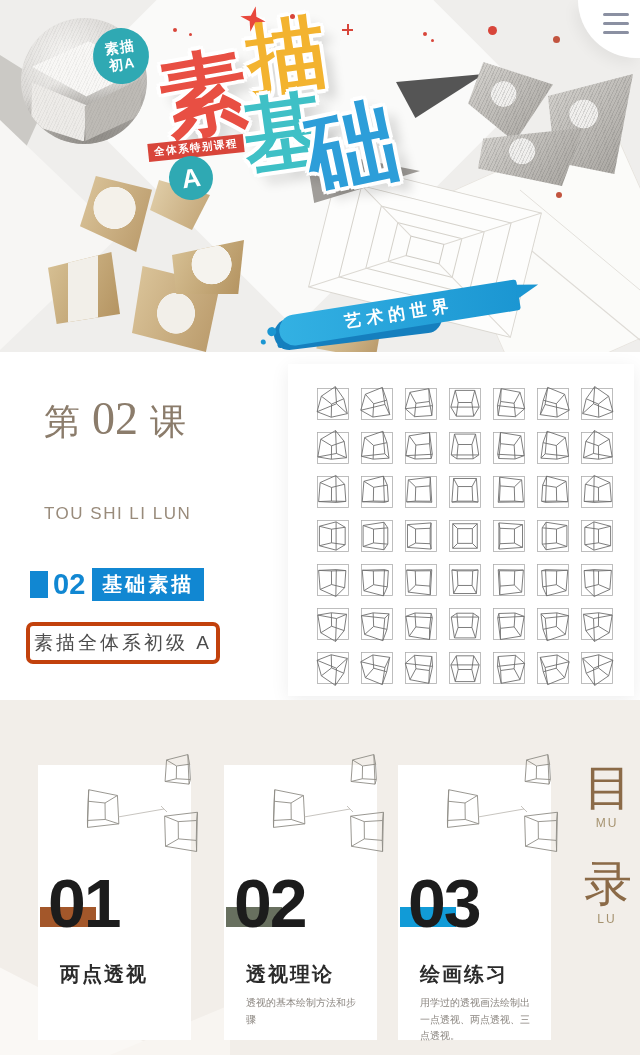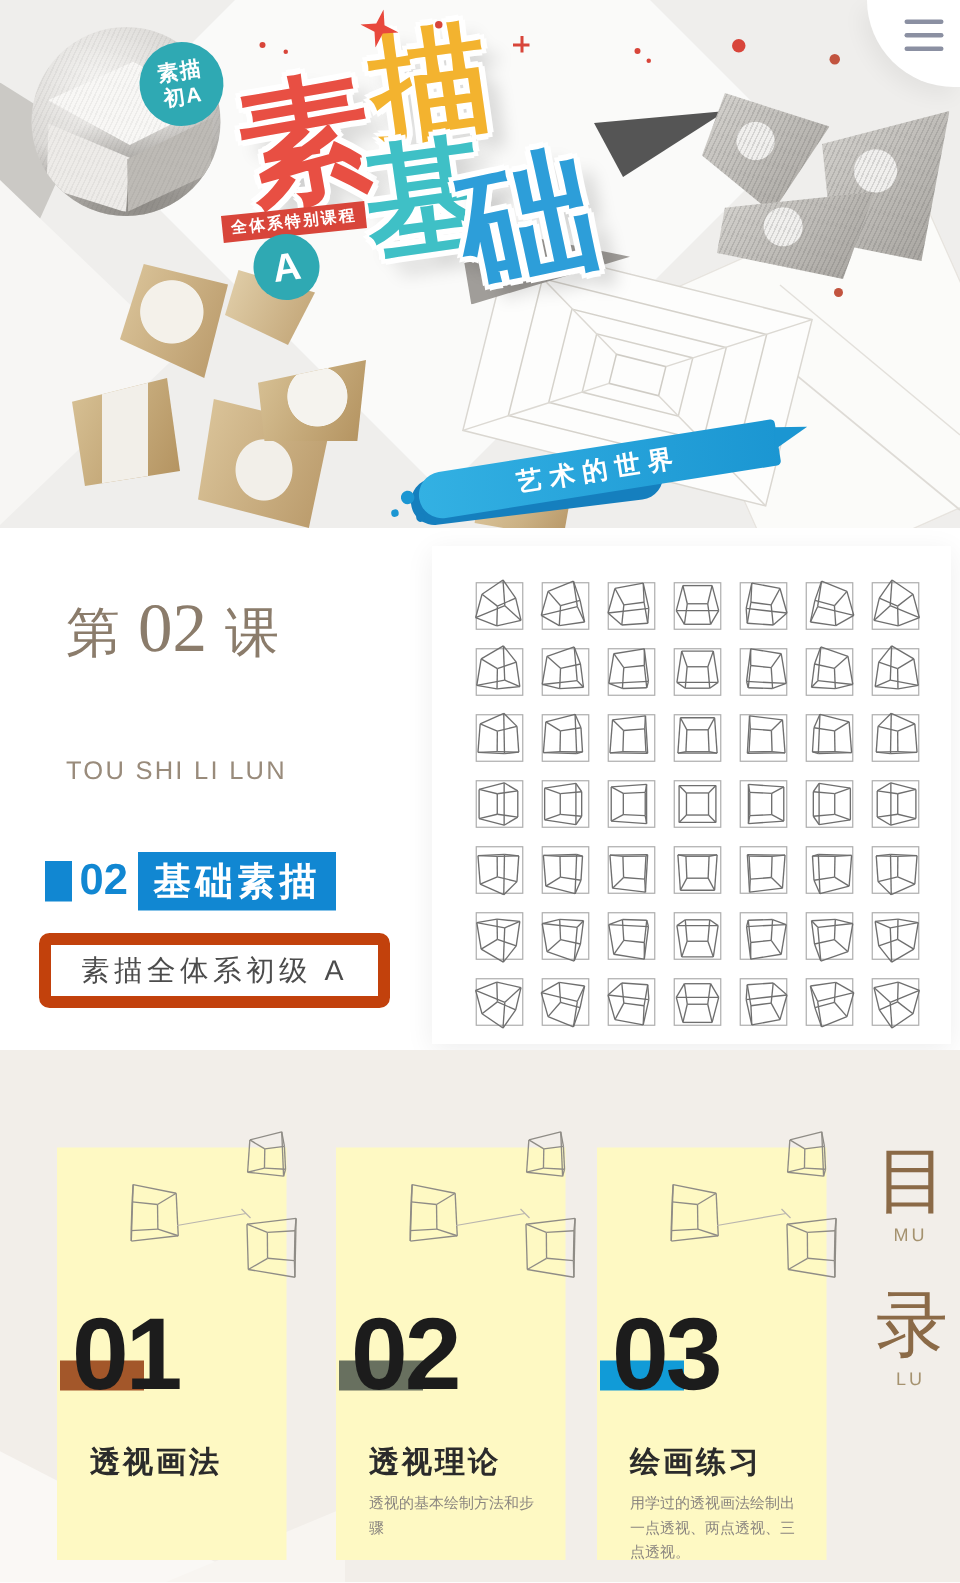--- a/index.html
+++ b/index.html
@@ -106,34 +106,34 @@
   .lesson-title{position:absolute;left:44px;top:44px;color:#8b7c6b;
      font-family:"Liberation Serif",serif;display:flex;align-items:baseline;line-height:1;}
   .lesson-title .zh{font-size:36px;}
   .lesson-title .num{font-size:46px;margin:0 12px;}
   .lesson-topic{position:absolute;left:44px;top:118px;font-size:27px;color:#857767;letter-spacing:7px;
      font-family:"Liberation Serif",serif;}
   .lesson-pinyin{position:absolute;left:44px;top:152px;font-size:17px;color:#998b7b;letter-spacing:1.5px;}
   .tag-row{position:absolute;left:30px;top:216px;display:flex;align-items:center;}
   .tag-square{width:18px;height:27px;background:#1187d2;}
   .tag-num{color:#1187d2;font-size:29px;font-weight:bold;margin:0 7px 0 5px;}
-  .tag-label{background:#1187d2;color:#fff;font-weight:bold;font-size:25px;letter-spacing:3px;
+  .tag-label{background:#1187d2;color:#fff;font-weight:bold;font-size:20px;letter-spacing:3px;
      padding:3px 10px;}
-  .series-box{position:absolute;left:26px;top:270px;border:8px solid #c2410c;border-radius:7px;
-     color:#4c4c4c;font-size:19px;letter-spacing:3px;padding:4px 20px;}
+  .series-box{position:absolute;left:26px;top:270px;border:4px solid #c2410c;border-radius:7px;
+     color:#4c4c4c;font-size:19px;letter-spacing:3px;padding:4px 4px;}
   .grid-panel{position:absolute;left:288px;top:12px;width:346px;height:332px;background:#fff;
      box-shadow:0 4px 18px rgba(0,0,0,.07);}
 
   
   .toc{position:absolute;left:0;top:700px;width:640px;height:355px;background:#f2eee9;overflow:hidden;}
   .toc-tri1{position:absolute;left:0;top:230px;width:170px;height:125px;background:#faf8f5;
      clip-path:polygon(0 30%,100% 100%,0 100%);}
   .toc-tri2{position:absolute;left:110px;top:305px;width:120px;height:50px;background:#f8f5f1;
      clip-path:polygon(0 100%,100% 0,100% 100%);}
-  .card{position:absolute;top:65px;width:153px;height:275px;background:#fef9c3;}
+  .card{position:absolute;top:65px;width:153px;height:275px;background:#ffffff;}
   .card.c1{left:38px;} .card.c2{left:224px;} .card.c3{left:398px;}
   .card-art{position:absolute;left:0;top:0;overflow:visible;}
   .card-num{position:absolute;left:10px;top:104px;font-size:68px;font-weight:600;line-height:1;
      letter-spacing:-2px;color:#1c1c1c;z-index:2;}
   .card-bar{position:absolute;left:2px;top:142px;width:56px;height:20px;z-index:1;}
   .bar1{background:#a3572a;} .bar2{background:#68705f;} .bar3{background:#119bd7;}
   .card-title{position:absolute;left:22px;top:196px;font-size:20px;font-weight:bold;color:#2b2b2b;
      letter-spacing:2px;z-index:2;}
   .card-desc{position:absolute;left:22px;top:230px;right:12px;font-size:10px;line-height:1.65;
      color:#8b8680;z-index:2;}
@@ -934,21 +934,21 @@
           <line x1="159.39565463396607" y1="47.25722194419452" x2="158.5969335207325" y2="86.48921278733064" stroke="#8f8c86" stroke-width="0.9"></line>
           <line x1="158.5969335207325" y1="86.48921278733064" x2="127.53528998233075" y2="81.31913610305378" stroke="#8f8c86" stroke-width="0.9"></line>
           <line x1="127.53528998233075" y1="81.31913610305378" x2="126.64287855576184" y2="51.165031118654944" stroke="#8f8c86" stroke-width="0.9"></line>
           <line x1="140.2267001339823" y1="56.60959008434733" x2="126.64287855576184" y2="51.165031118654944" stroke="#8f8c86" stroke-width="0.9"></line>
           <line x1="158.64467848228284" y1="55.50941821105852" x2="159.39565463396607" y2="47.25722194419452" stroke="#8f8c86" stroke-width="0.9"></line>
           <line x1="158.25768979164485" y1="75.39408512469501" x2="158.5969335207325" y2="86.48921278733064" stroke="#8f8c86" stroke-width="0.9"></line>
           <line x1="140.380269981272" y1="73.8629492438162" x2="127.53528998233075" y2="81.31913610305378" stroke="#8f8c86" stroke-width="0.9"></line>
         </svg>
       <div class="card-bar bar1"></div>
       <div class="card-num">01</div>
-      <div class="card-title">透视画法</div>
+      <div class="card-title">两点透视</div>
     </div>
 
     <div class="card c2">
       <svg class="card-art" width="160" height="150">
           <line x1="50.072871202119295" y1="36.239240832512316" x2="67.01571280372275" y2="37.998902282926" stroke="#8f8c86" stroke-width="0.9"></line>
           <line x1="67.01571280372275" y1="37.998902282926" x2="67.24520246375488" y2="54.45993652093883" stroke="#8f8c86" stroke-width="0.9"></line>
           <line x1="67.24520246375488" y1="54.45993652093883" x2="49.432533858131364" y2="55.45998545493224" stroke="#8f8c86" stroke-width="0.9"></line>
           <line x1="49.432533858131364" y1="55.45998545493224" x2="50.072871202119295" y2="36.239240832512316" stroke="#8f8c86" stroke-width="0.9"></line>
           <line x1="50.75809073628763" y1="24.724758244557428" x2="79.4338535770744" y2="30.489687994297462" stroke="#8f8c86" stroke-width="0.9"></line>
           <line x1="79.4338535770744" y1="30.489687994297462" x2="80.83674636130407" y2="58.836037253136524" stroke="#8f8c86" stroke-width="0.9"></line>

